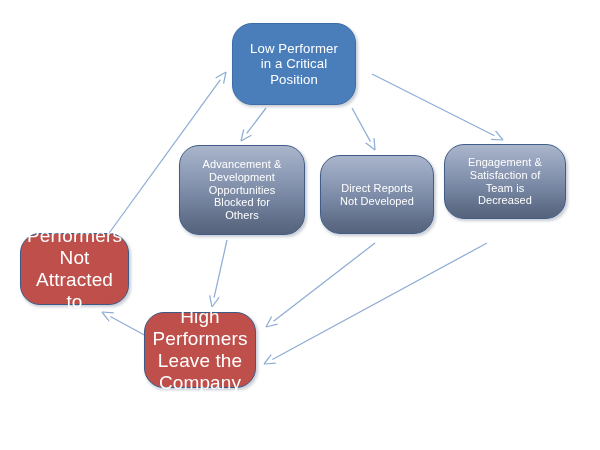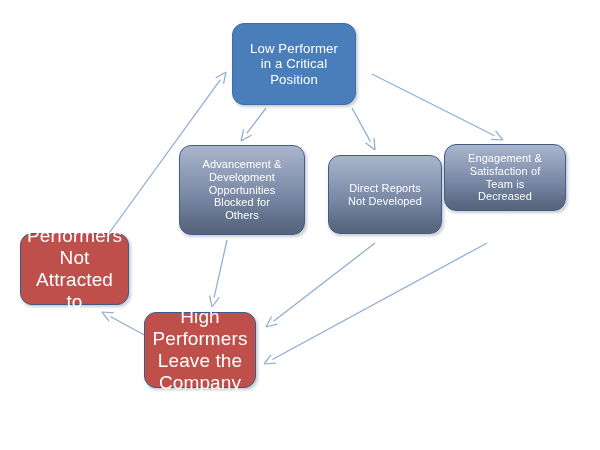--- a/index.html
+++ b/index.html
@@ -27,21 +27,21 @@
     height: 450px;
   }
   .node {
     position: absolute;
     box-sizing: border-box;
     display: flex;
     align-items: center;
     justify-content: center;
     text-align: center;
     color: #ffffff;
-    border-radius: 12px;
+    border-radius: 20px;
     line-height: 1.17;
     letter-spacing: 0.1px;
     z-index: 3;
   }
   .node-text {
     display: block;
     width: 100%;
     padding: 0 3px;
     white-space: pre-line;
   }
@@ -125,26 +125,26 @@
   </div>
 
   <div class="node steel" style="left: 179px; top: 145px; width: 126px; height: 90px;">
     <span class="node-text">Advancement &amp;
 Development
 Opportunities
 Blocked for
 Others</span>
   </div>
 
-  <div class="node steel" style="left: 328px; top: 155px; width: 114px; height: 79px;">
+  <div class="node steel" style="left: 320px; top: 155px; width: 114px; height: 79px;">
     <span class="node-text">Direct Reports
 Not Developed</span>
   </div>
 
-  <div class="node steel" style="left: 444px; top: 144px; width: 122px; height: 67px; justify-content: center;">
+  <div class="node steel" style="left: 444px; top: 144px; width: 122px; height: 75px; justify-content: center;">
     <span class="node-text">Engagement &amp;
 Satisfaction of
 Team is
 Decreased</span>
   </div>
 
   <div class="node red" style="left: 20px; top: 233px; width: 109px; height: 72px;">
     <span class="node-text">High
 Performers
 Not Attracted

